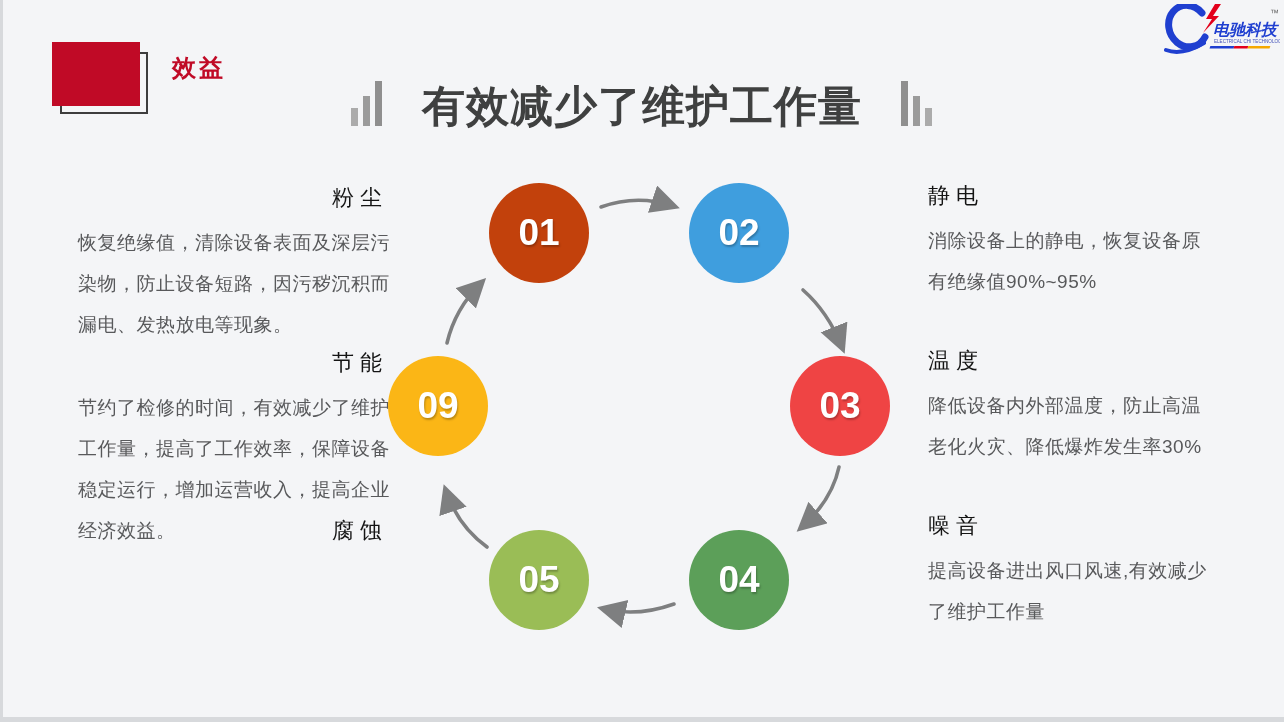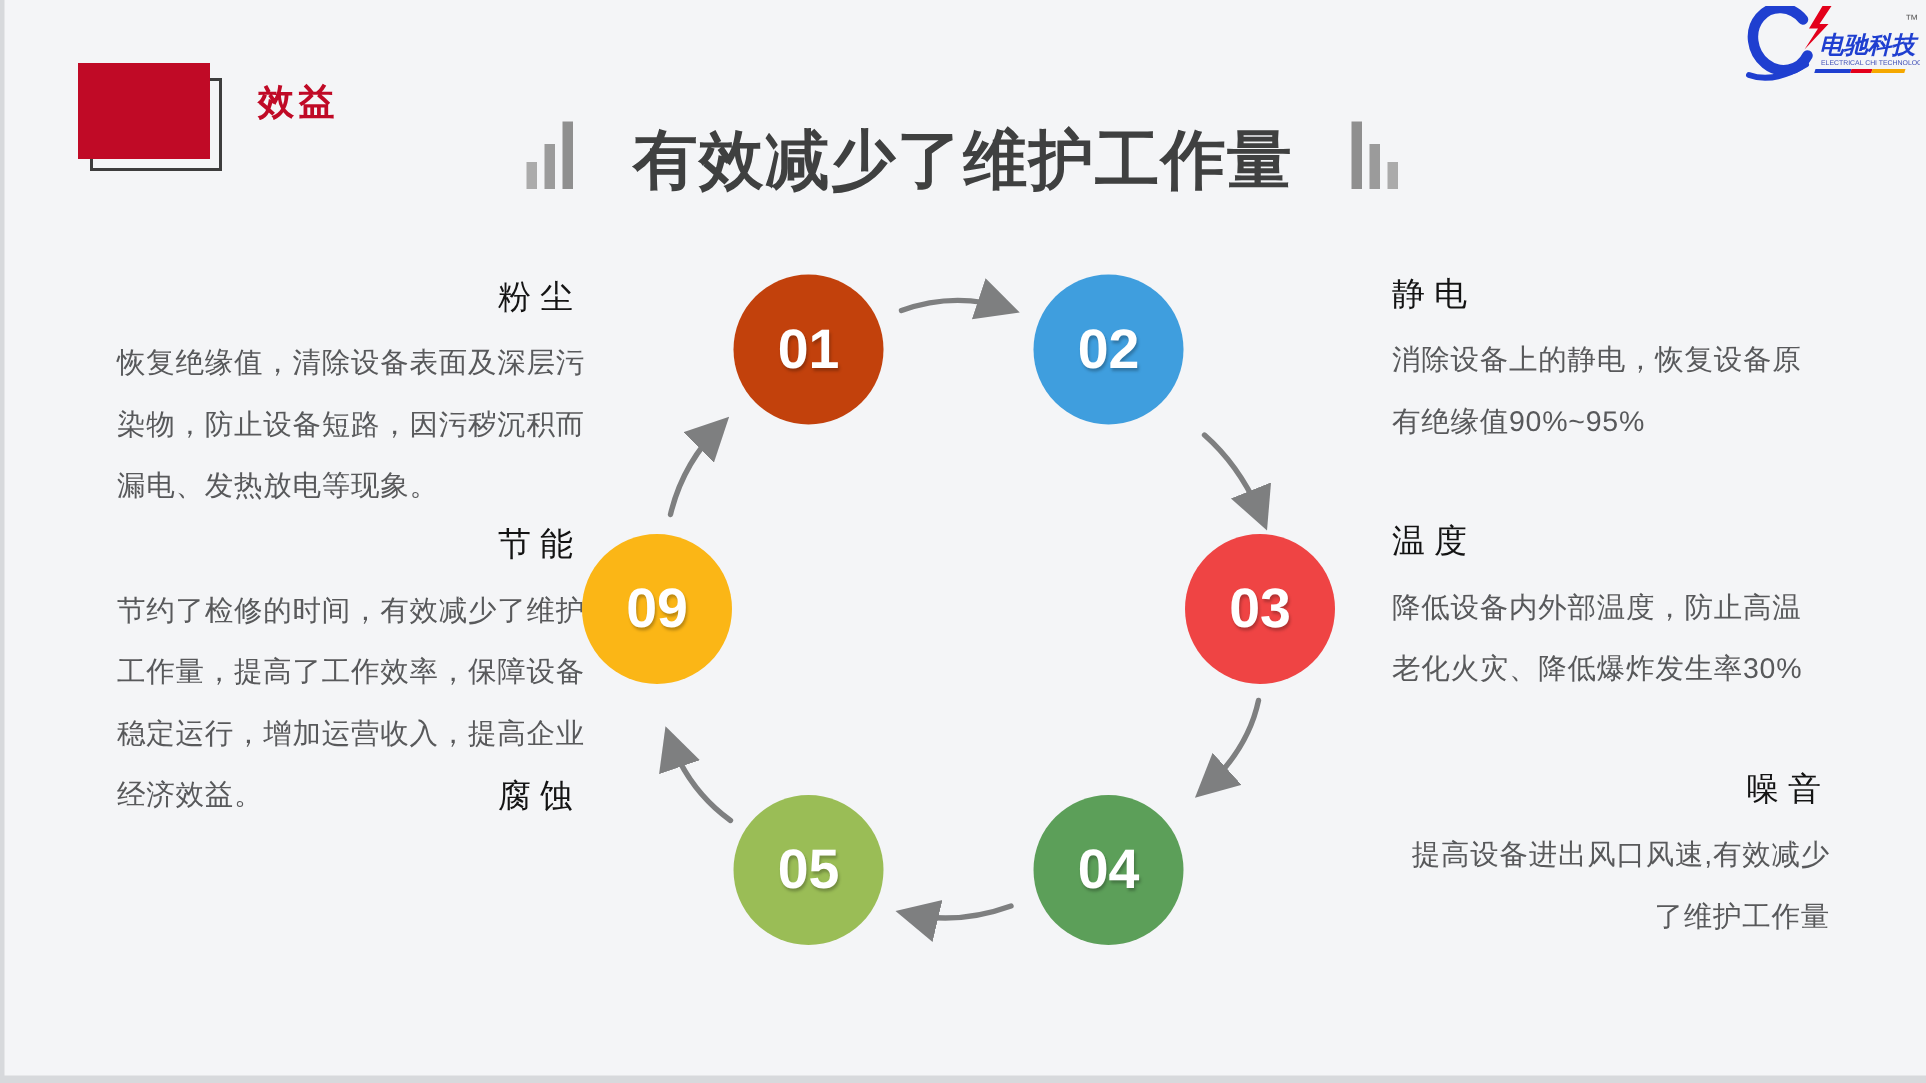--- a/index.html
+++ b/index.html
@@ -32,21 +32,21 @@
   .logo{position:absolute;left:1162px;top:4px;width:118px;height:52px;}
 
   
   .benefit{position:absolute;}
   .benefit h2{font-size:22px;font-weight:400;color:var(--heading);letter-spacing:6px;margin-bottom:9px;}
   .benefit p{font-size:19px;line-height:41px;color:var(--body);letter-spacing:0.5px;}
   .benefit.left-col{left:78px;width:312px;}
   .benefit.left-col h2{text-align:right;padding-right:2px;}
   .benefit.right-col{left:928px;width:292px;}
   .b-dust{top:183px;} .b-energy{top:348px;} .b-corrosion{top:516px;}
-  .b-static{top:181px;} .b-temp{top:346px;} .b-noise{top:511px;text-align:right;}
+  .b-static{top:181px;} .b-temp{top:346px;} .b-noise{top:511px;}
 
   
   .circle{position:absolute;width:100px;height:100px;border-radius:50%;display:flex;align-items:center;justify-content:center;}
   .circle span{font-size:37px;font-weight:700;color:#fff;text-shadow:1px 2px 2px rgba(0,0,0,0.25);}
   .c1{left:489px;top:183px;} .c2{left:689px;top:183px;} .c3{left:790px;top:356px;}
   .c4{left:689px;top:530px;} .c5{left:489px;top:530px;} .c6{left:388px;top:356px;}
 
   
   .arrows{position:absolute;left:380px;top:170px;width:520px;height:470px;}
   .arrows path.link{fill:none;stroke:var(--arrow);stroke-width:3.6;stroke-linecap:round;}

